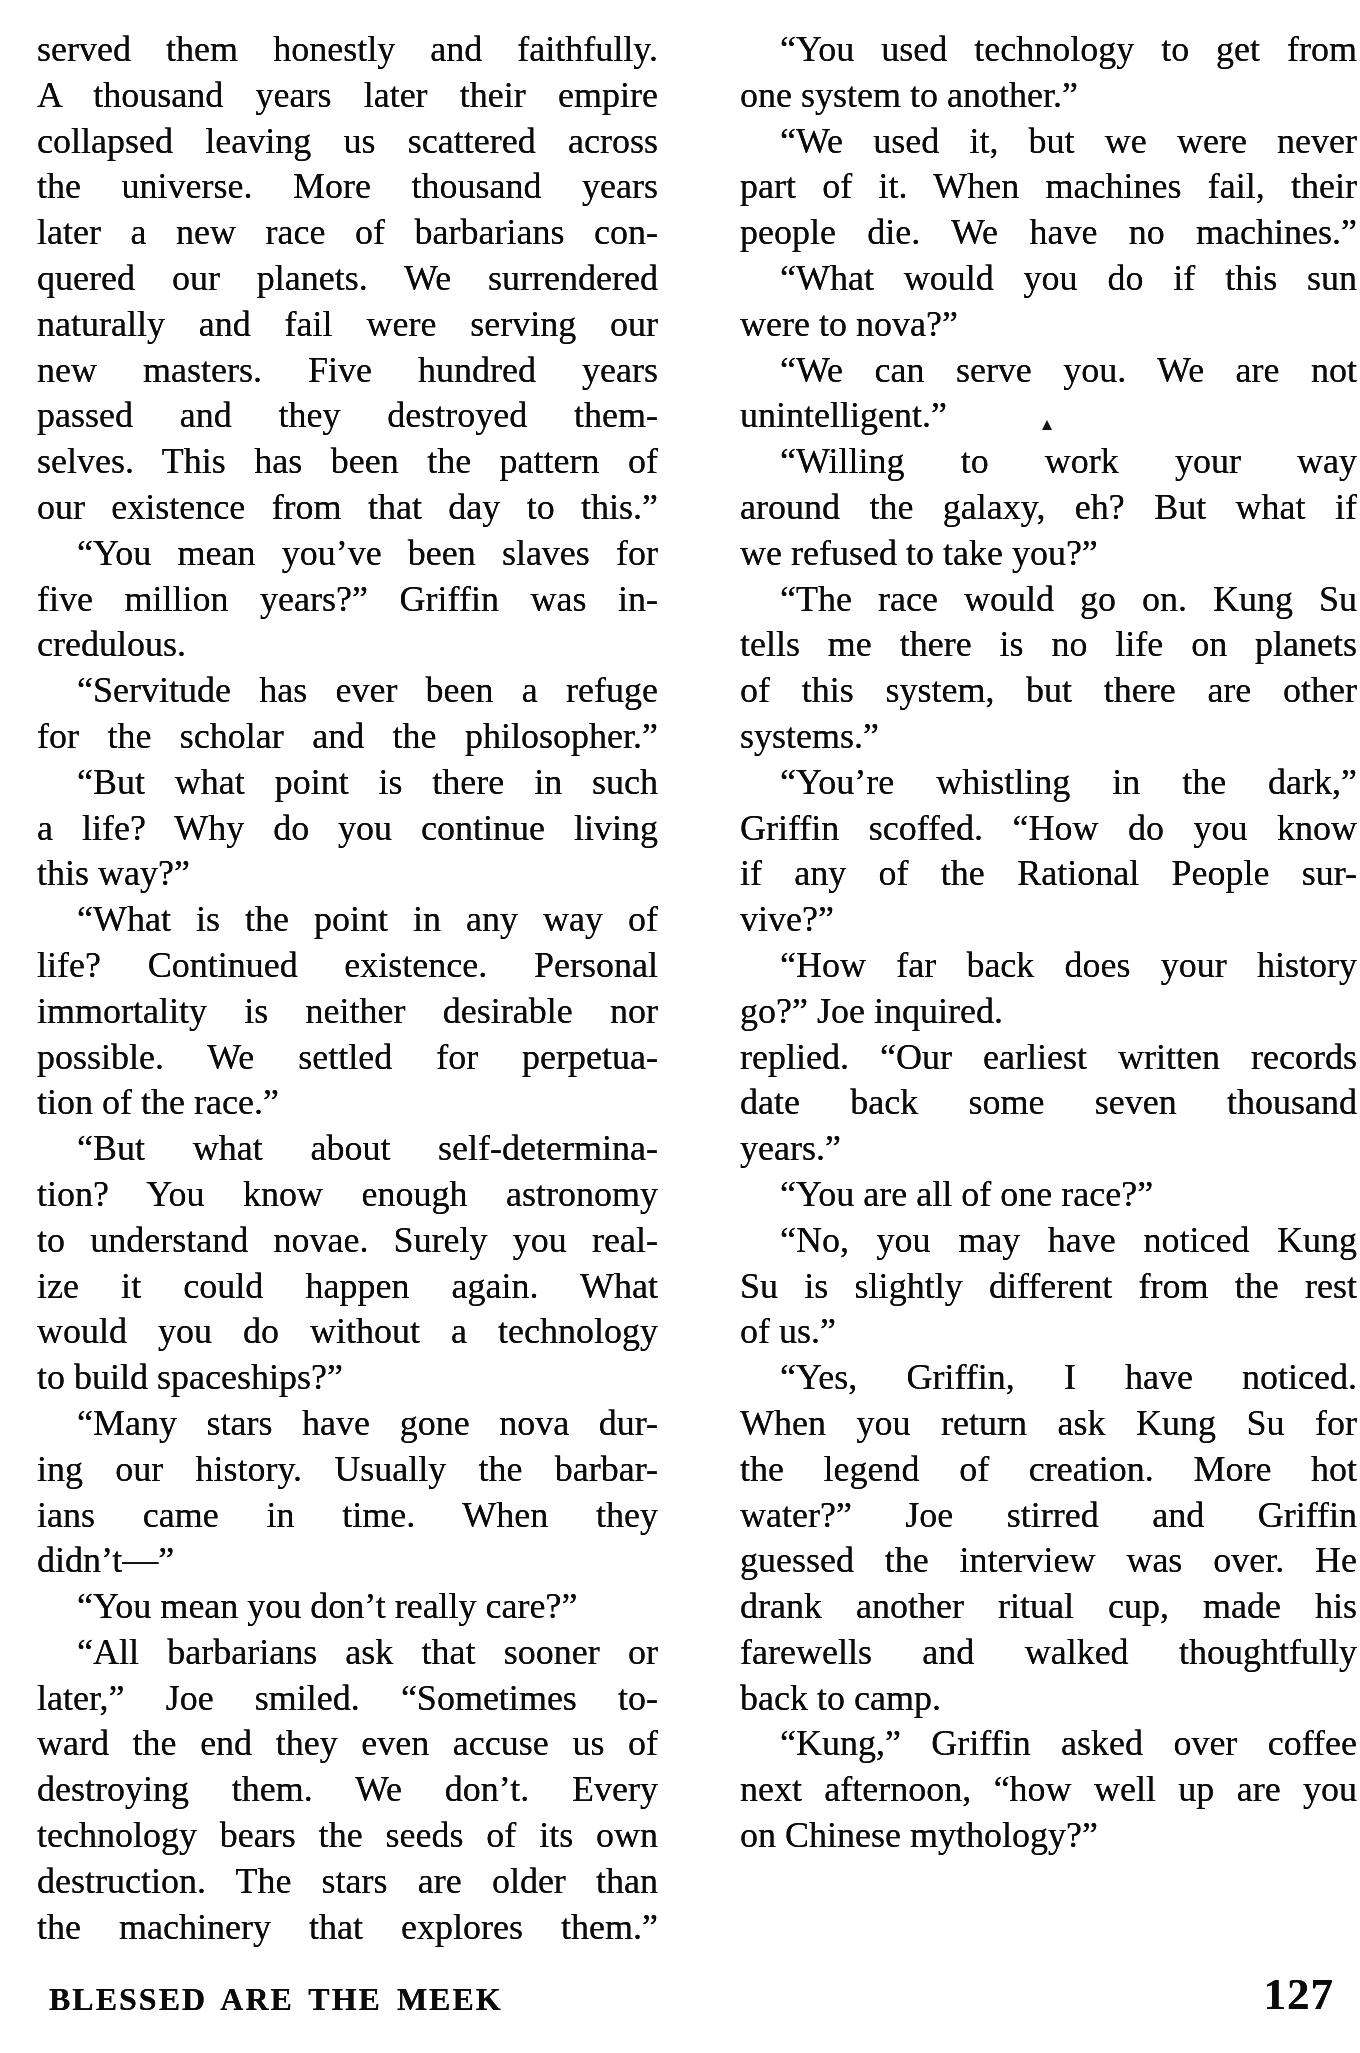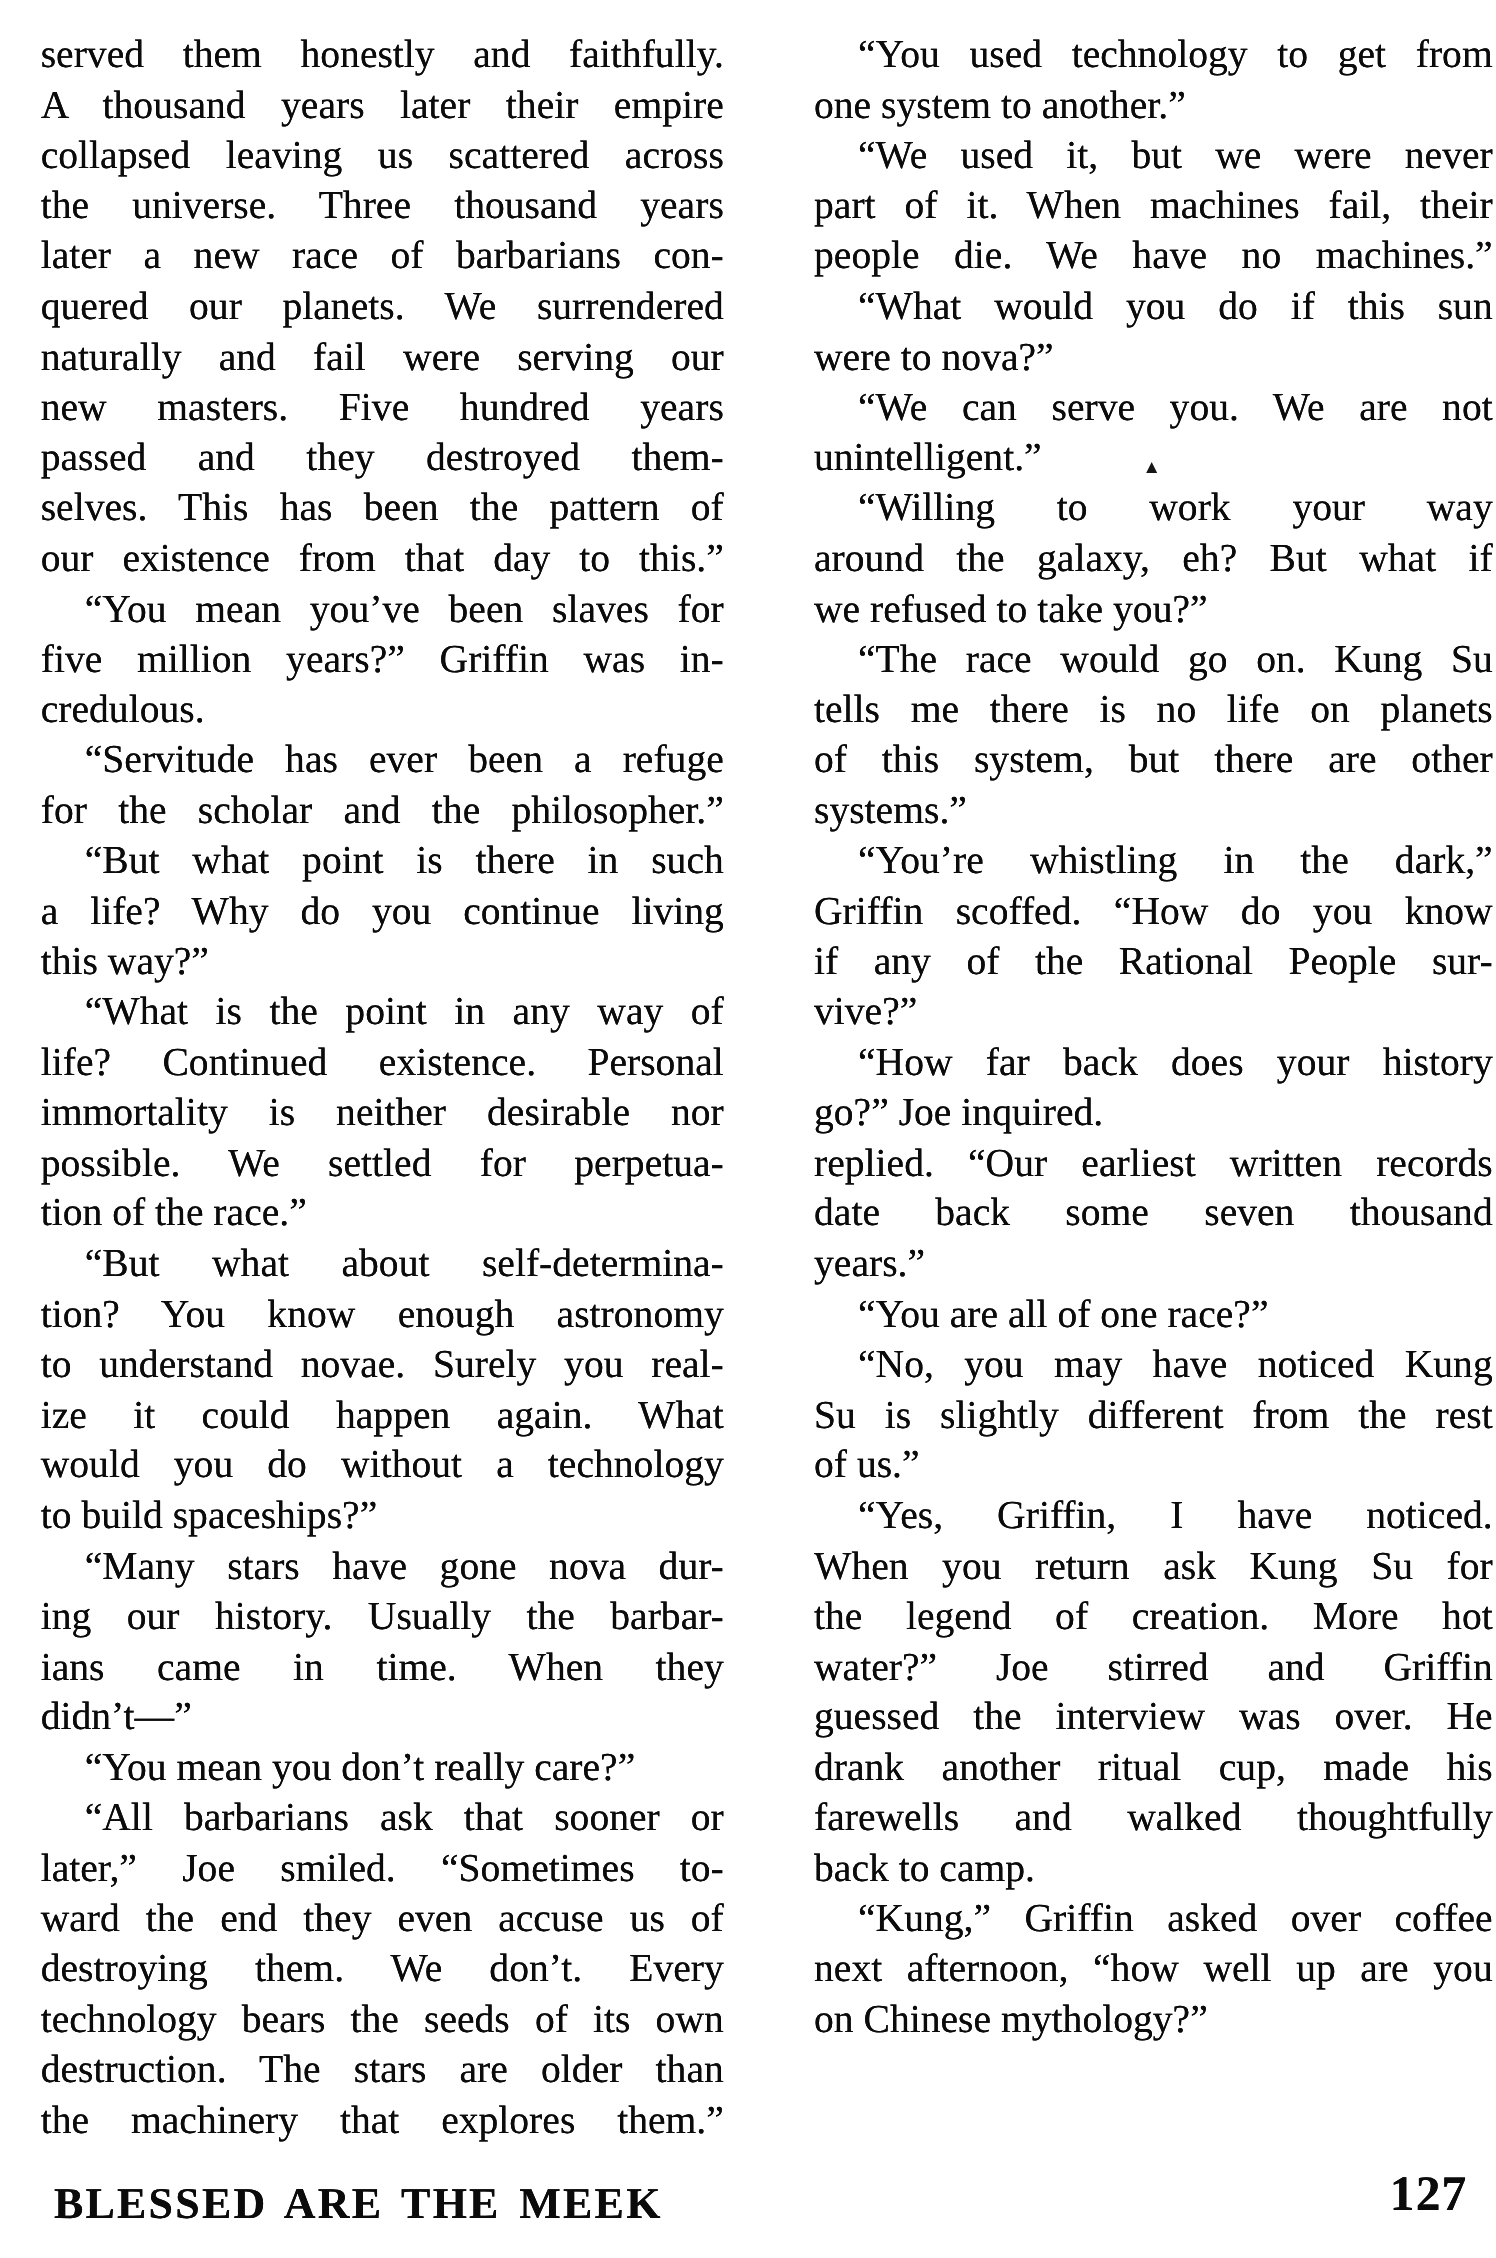--- a/index.html
+++ b/index.html
@@ -28,21 +28,21 @@
     text-align: justify;
     text-align-last: justify;
     white-space: normal;
     overflow: visible;
   }
   .line.para-last { text-align-last: left; }
   .line.indent { text-indent: 40px; }
   .footer-title {
     position: absolute;
     left: 49px; top: 1983px;
-    font-size: 40px; font-weight: bold;
+    font-size: 32px; font-weight: bold;
     letter-spacing: 2px; word-spacing: 5px;
     line-height: 1;
     text-shadow: 0 0 0.6px currentColor;
   }
   .page-number {
     position: absolute;
     right: 26px; top: 1972px;
     font-size: 45px; font-weight: bold;
     line-height: 1;
     letter-spacing: 1px;
@@ -60,21 +60,21 @@
 </head>
 <body>
 
 <div class="page">
 
   <div class="col col-left">
       <div class="para">
         <div class="line">served them honestly and faithfully.</div>
         <div class="line">A thousand years later their empire</div>
         <div class="line">collapsed leaving us scattered across</div>
-        <div class="line">the universe. Three thousand years</div>
+        <div class="line">the universe. More thousand years</div>
         <div class="line">later a new race of barbarians con-</div>
         <div class="line">quered our planets. We surrendered</div>
         <div class="line">naturally and fail were serving our</div>
         <div class="line">new masters. Five hundred years</div>
         <div class="line">passed and they destroyed them-</div>
         <div class="line">selves. This has been the pattern of</div>
         <div class="line">our existence from that day to this.”</div>
       </div>
       <div class="para">
         <div class="line indent">“You mean you’ve been slaves for</div>

